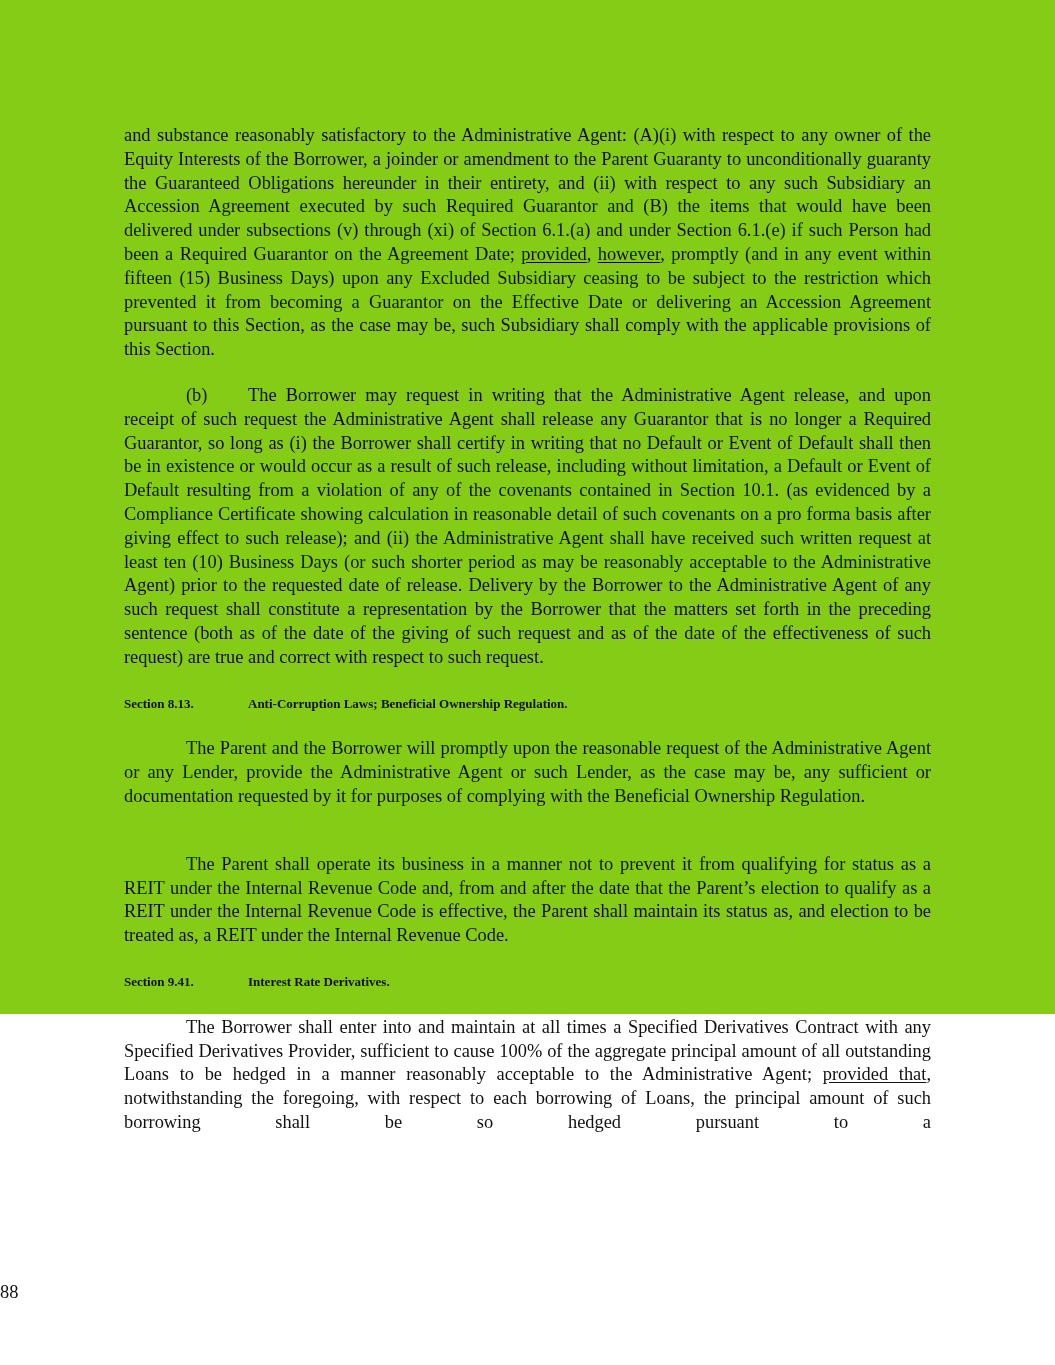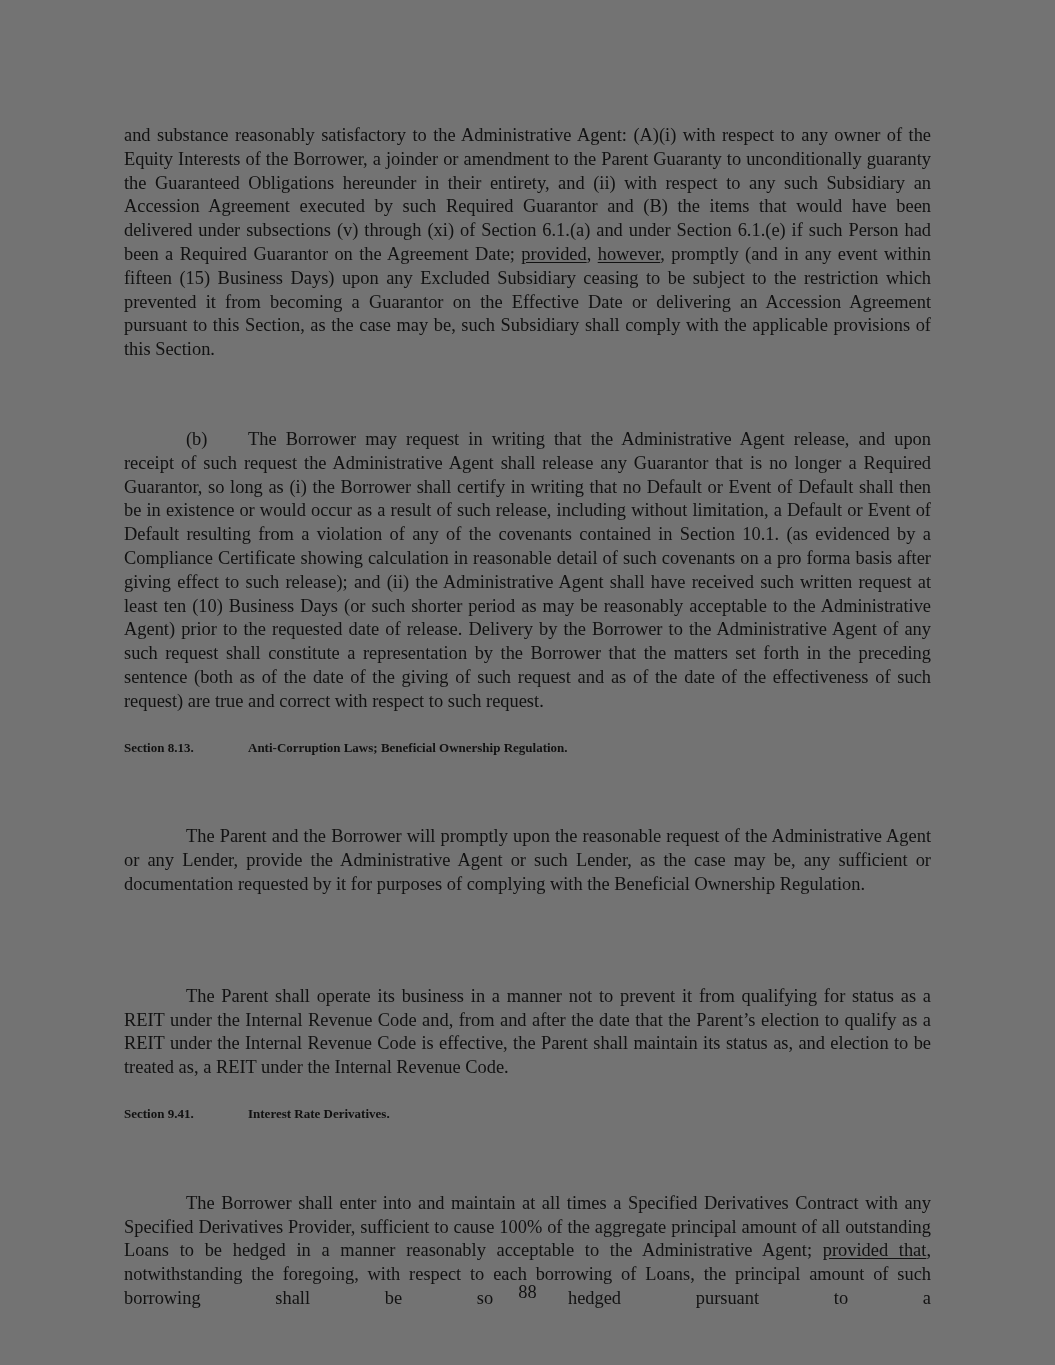--- a/index.html
+++ b/index.html
@@ -1,35 +1,35 @@
 <!DOCTYPE html>
 <html><head>
 <meta charset="utf-8">
 <style>
   html, body { margin: 0; padding: 0; background: #ffffff; }
   body { width: 1055px; height: 1365px; position: relative; overflow: hidden; }
   .page {
-    position: absolute; left: 0; top: 0; width: 1055px; height: 1365px; background: #737373;
+    position: absolute; left: 0; top: 0; width: 1055px; height: 1014px; background: #84cc16;
     color: #111111; font-family: "Liberation Serif", serif;
   }
   .content { position: absolute; left: 124px; top: 124px; width: 807px; }
   p {
     margin: 0; font-size: 18.4px; line-height: 23.8px; text-align: justify;
     text-align-last: left;
   }
-  .indent { text-indent: 62px; margin-top: 44px; }
+  .indent { text-indent: 62px; }
   .sub-label { display: inline-block; width: 62px; text-indent: 0; }
   .gap { height: 22px; }
   h2 {
     margin: 0; font-size: 13px; line-height: 23.8px; font-weight: bold; font-family: "Liberation Serif", serif;
   }
   h2 .num { display: inline-block; width: 124px; }
   u { text-decoration: underline; text-underline-offset: 2px; }
   .page-number {
-    position: absolute; left: 0; width: 1055px; top: 1282px; text-align: center;
+    position: absolute; left: 0; width: 1055px; top: 1282px; 
     font-size: 18.4px; font-family: "Liberation Serif", serif;
   }
 </style>
 </head>
 <body>
 
 <div class="page">
   <div class="content">
 
     <p><span>and substance reasonably satisfactory to the Administrative Agent: (A)(i) with respect to any owner of the Equity Interests of the Borrower, a joinder or amendment to the Parent Guaranty to unconditionally guaranty the Guaranteed Obligations hereunder in their entirety, and (ii) with respect to any such Subsidiary an Accession Agreement executed by such Required Guarantor and (B) the items that would have been delivered under subsections (v) through (xi) of Section 6.1.(a) and under Section 6.1.(e) if such Person had been a Required Guarantor on the Agreement Date; </span><u>provided</u><span>, </span><u>however</u><span>, promptly (and in any event within fifteen (15) Business Days) upon any Excluded Subsidiary ceasing to be subject to the restriction which prevented it from becoming a Guarantor on the Effective Date or delivering an Accession Agreement pursuant to this Section, as the case may be, such Subsidiary shall comply with the applicable provisions of this Section.</span></p>

